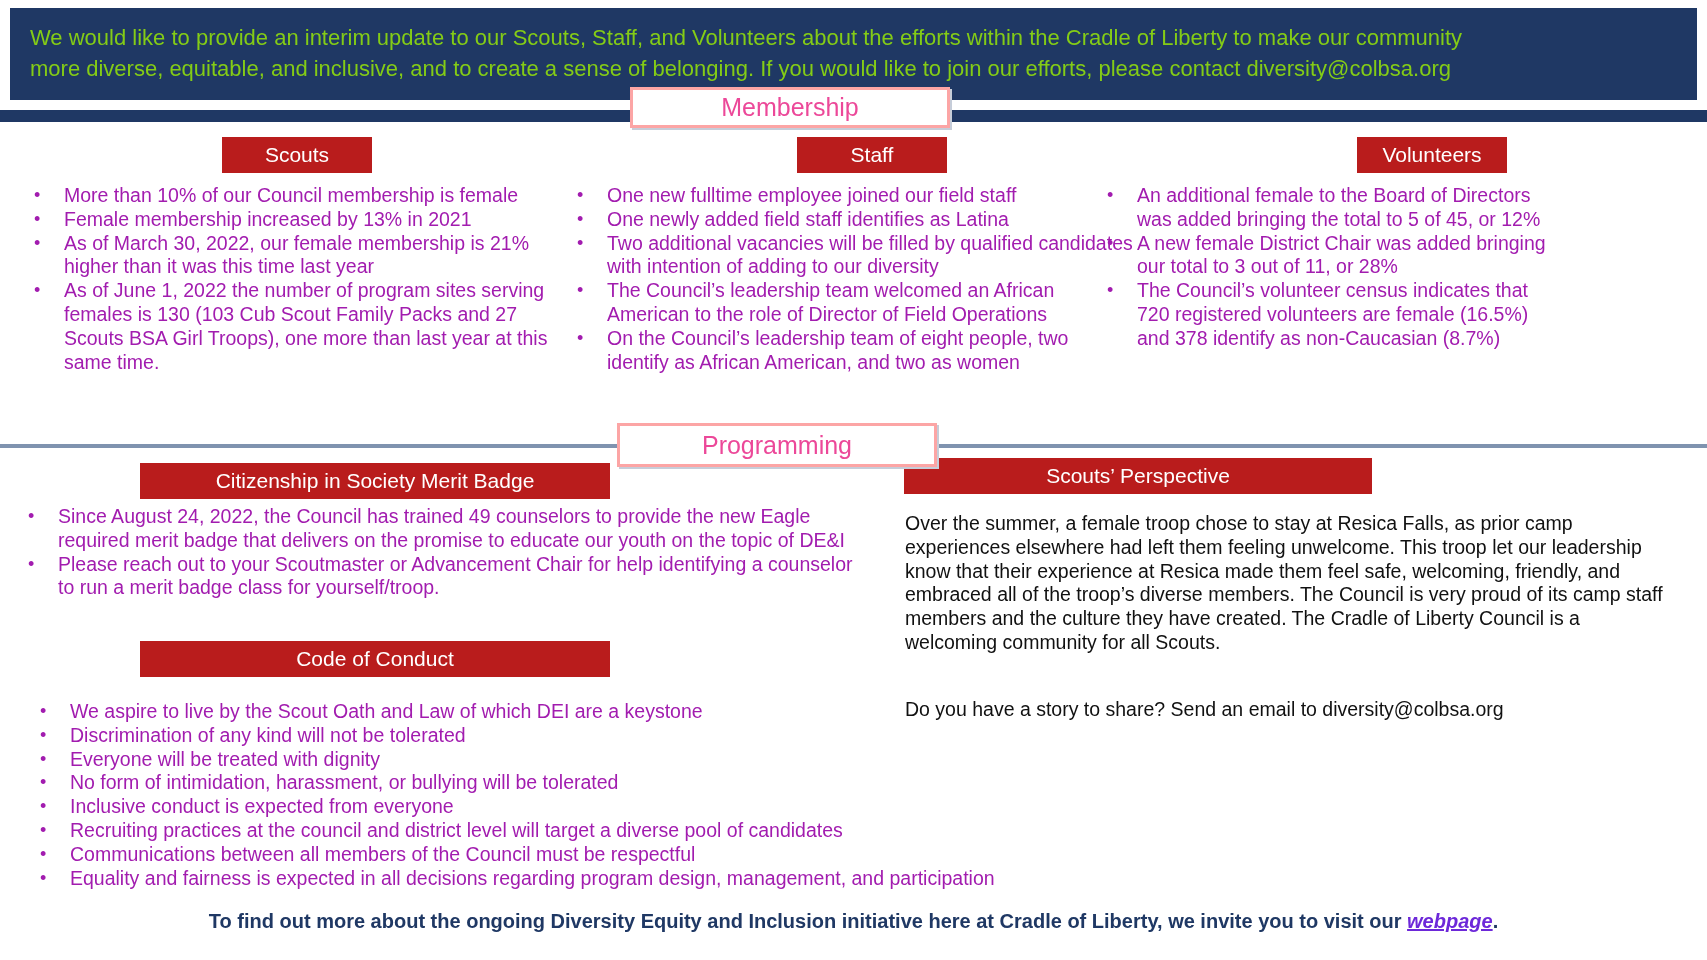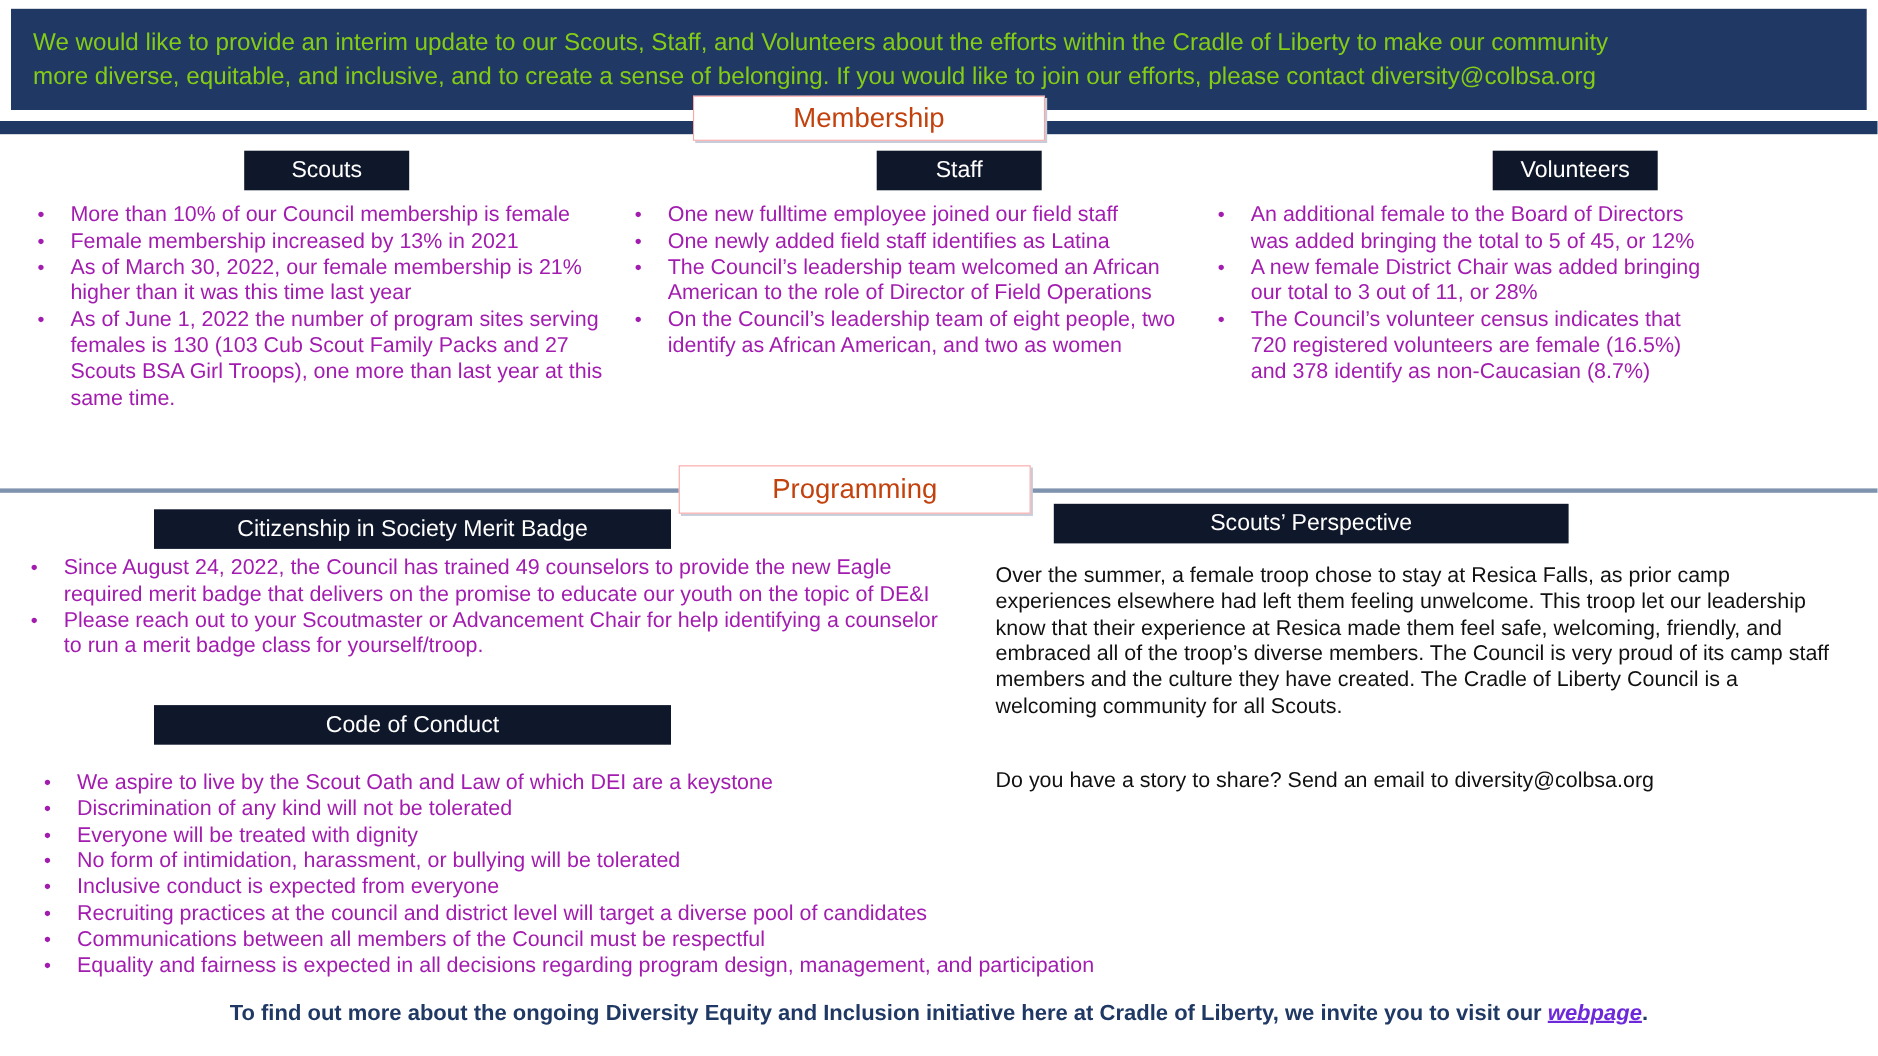--- a/index.html
+++ b/index.html
@@ -12,37 +12,37 @@
   
   .banner{
     left:10px;top:8px;width:1687px;height:92px;background:#1f3864;color:#84cc16;
     box-sizing:border-box;padding:14px 20px 0 20px;font-size:22px;line-height:31px;
   }
   
   .mem-line{left:0;top:110px;width:1707px;height:12px;background:#1f3864;}
   .prog-line{left:0;top:444px;width:1707px;height:4px;background:#7f93af;}
   
   .label-box{
-    background:#ffffff;border:1px solid #fca5a5;box-sizing:border-box;
+    background:#ffffff;border:3px solid #fca5a5;box-sizing:border-box;
     display:flex;align-items:center;justify-content:center;
-    font-size:25px;color:#c2410c;box-shadow:2px 2px 0 #c6cdd9;z-index:5;
+    font-size:25px;color:#ec4899;box-shadow:2px 2px 0 #c6cdd9;z-index:5;
   }
   .mem-label{left:630px;top:87px;width:320px;height:41px;}
   .prog-label{left:617px;top:423px;width:320px;height:44px;}
   
   .navy-head{
-    background:#0f172a;color:#ffffff;display:flex;align-items:center;justify-content:center;
+    background:#b91c1c;color:#ffffff;display:flex;align-items:center;justify-content:center;
     font-size:21px;z-index:4;
   }
   .scouts-head{left:222px;top:137px;width:150px;height:36px;}
   .staff-head{left:797px;top:137px;width:150px;height:36px;}
   .vol-head{left:1357px;top:137px;width:150px;height:36px;}
   .merit-head{left:140px;top:463px;width:470px;height:36px;}
   .coc-head{left:140px;top:641px;width:470px;height:36px;}
-  .persp-head{left:958px;top:458px;width:468px;height:36px;text-align:center;}
+  .persp-head{left:904px;top:458px;width:468px;height:36px;text-align:center;}
   
   ul.bullets{list-style:none;margin:0;padding:0;font-size:19.5px;line-height:23.8px;color:#a21caf;}
   ul.bullets li{position:relative;padding-left:32px;}
   ul.bullets li::before{content:"\2022";position:absolute;left:2px;top:0;font-size:18px;}
   .scouts-ul{left:32px;top:184px;width:530px;}
   .staff-ul{left:575px;top:184px;width:560px;}
   .vol-ul{left:1105px;top:184px;width:456px;}
   .merit-ul{left:26px;top:505px;width:832px;}
   .coc-ul{left:38px;top:700px;width:1020px;}
   
@@ -82,20 +82,21 @@
 
   <ul class="abs bullets scouts-ul">
       <li>More than 10% of our Council membership is female</li>
       <li>Female membership increased by 13% in 2021</li>
       <li>As of March 30, 2022, our female membership is 21% higher than it was this time last year</li>
       <li>As of June 1, 2022 the number of program sites serving females is 130 (103 Cub Scout Family Packs and 27 Scouts BSA Girl Troops), one more than last year at this same time.</li>
     </ul>
   <ul class="abs bullets staff-ul">
       <li>One new fulltime employee joined our field staff</li>
       <li>One newly added field staff identifies as Latina</li>
+      <li>Two additional vacancies will be filled by qualified candidates with intention of adding to our diversity</li>
       <li>The Council’s leadership team welcomed an African American to the role of Director of Field Operations</li>
       <li>On the Council’s leadership team of eight people, two identify as African American, and two as women</li>
     </ul>
   <ul class="abs bullets vol-ul">
       <li>An additional female to the Board of Directors was added bringing the total to 5 of 45, or 12%</li>
       <li>A new female District Chair was added bringing our total to 3 out of 11, or 28%</li>
       <li>The Council’s volunteer census indicates that 720 registered volunteers are female (16.5%) and 378 identify as non-Caucasian (8.7%)</li>
     </ul>
 
   <div class="abs prog-line"></div>

